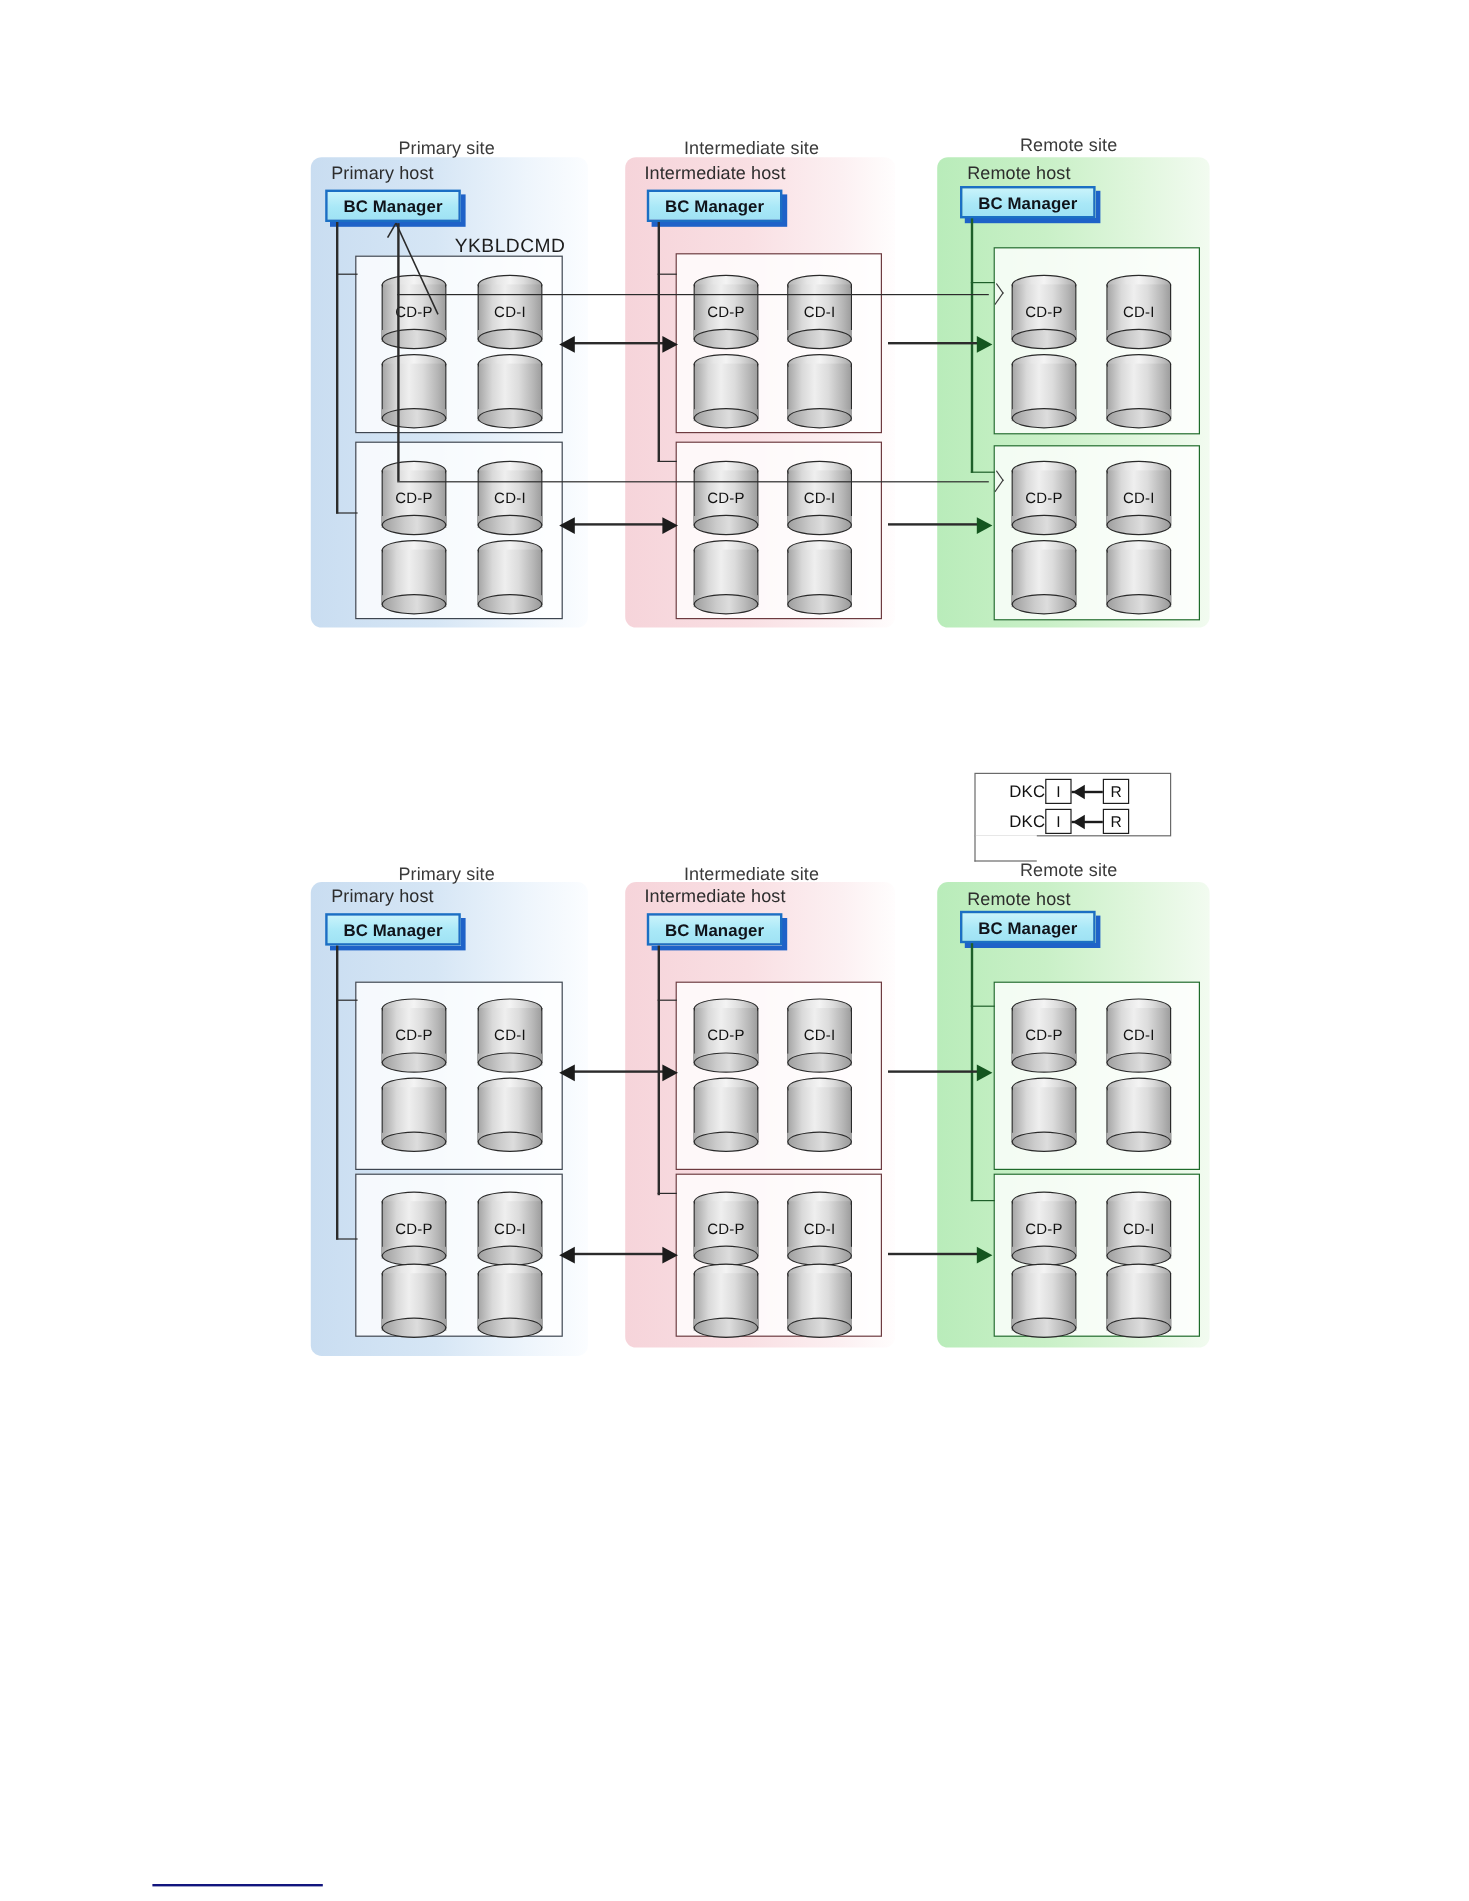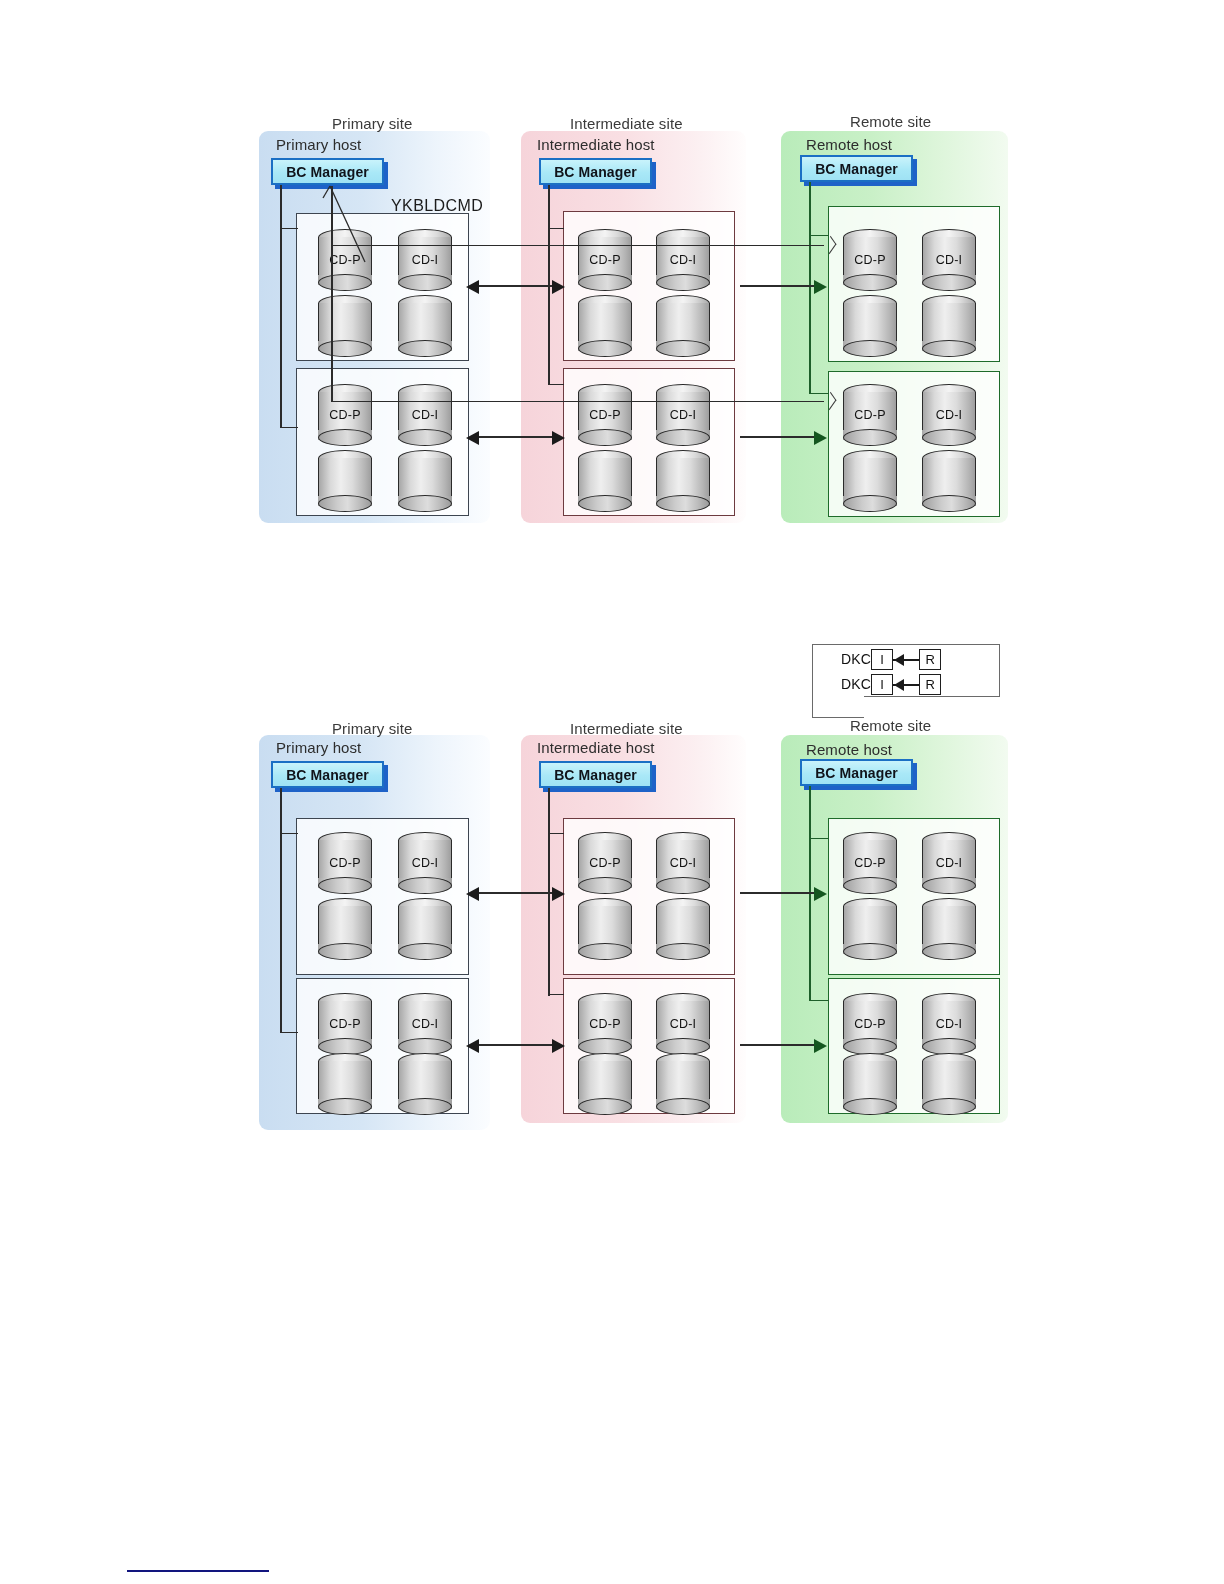--- a/index.html
+++ b/index.html
@@ -45,21 +45,20 @@
     color:#2d2d2d;
     white-space:nowrap;
     letter-spacing:.1px;
   }
   .cmd-label{
     position:absolute;
     font-size:16px;
     color:#1c1c1c;
     white-space:nowrap;
     letter-spacing:.4px;
-    margin-left:12px;
   }
 
   
   .bcm{
     position:absolute;
     height:27px;
     box-sizing:border-box;
     background:linear-gradient(180deg,#c9f3fb 0%,#a9e8f7 55%,#9fe2f4 100%);
     border:2px solid #1b6fc4;
     box-shadow:4px 4px 0 0 #1e62c8;
@@ -397,21 +396,21 @@
     <div class="ln h" style="left:740px;top:436px;width:80px;height:2px;"></div>
     <div class="ah right green thick" style="left:814px;top:431px;"></div>
 
     <div class="ln h thin" style="left:331px;top:245px;width:493px;"></div>
     <div class="ah open" style="left:825px;top:239px;"></div>
 
     <div class="ln h thin" style="left:331px;top:401px;width:493px;"></div>
     <div class="ah open" style="left:825px;top:395px;"></div>
   </div>
 
-  <div class="legend" style="left:812px;top:644px;width:188px;height:53px;">
+  <div class="legend" style="left:812px;top:644px;width:164px;height:53px;">
     <div class="tail"></div>
     <div class="row" style="left:28px;top:3px;">
       <span>DKC</span>
       <span class="sq">I</span>
       <span class="conn">
           <span class="bar"></span>
           <span class="head"></span>
         </span>
       <span class="sq">R</span>
     </div>

